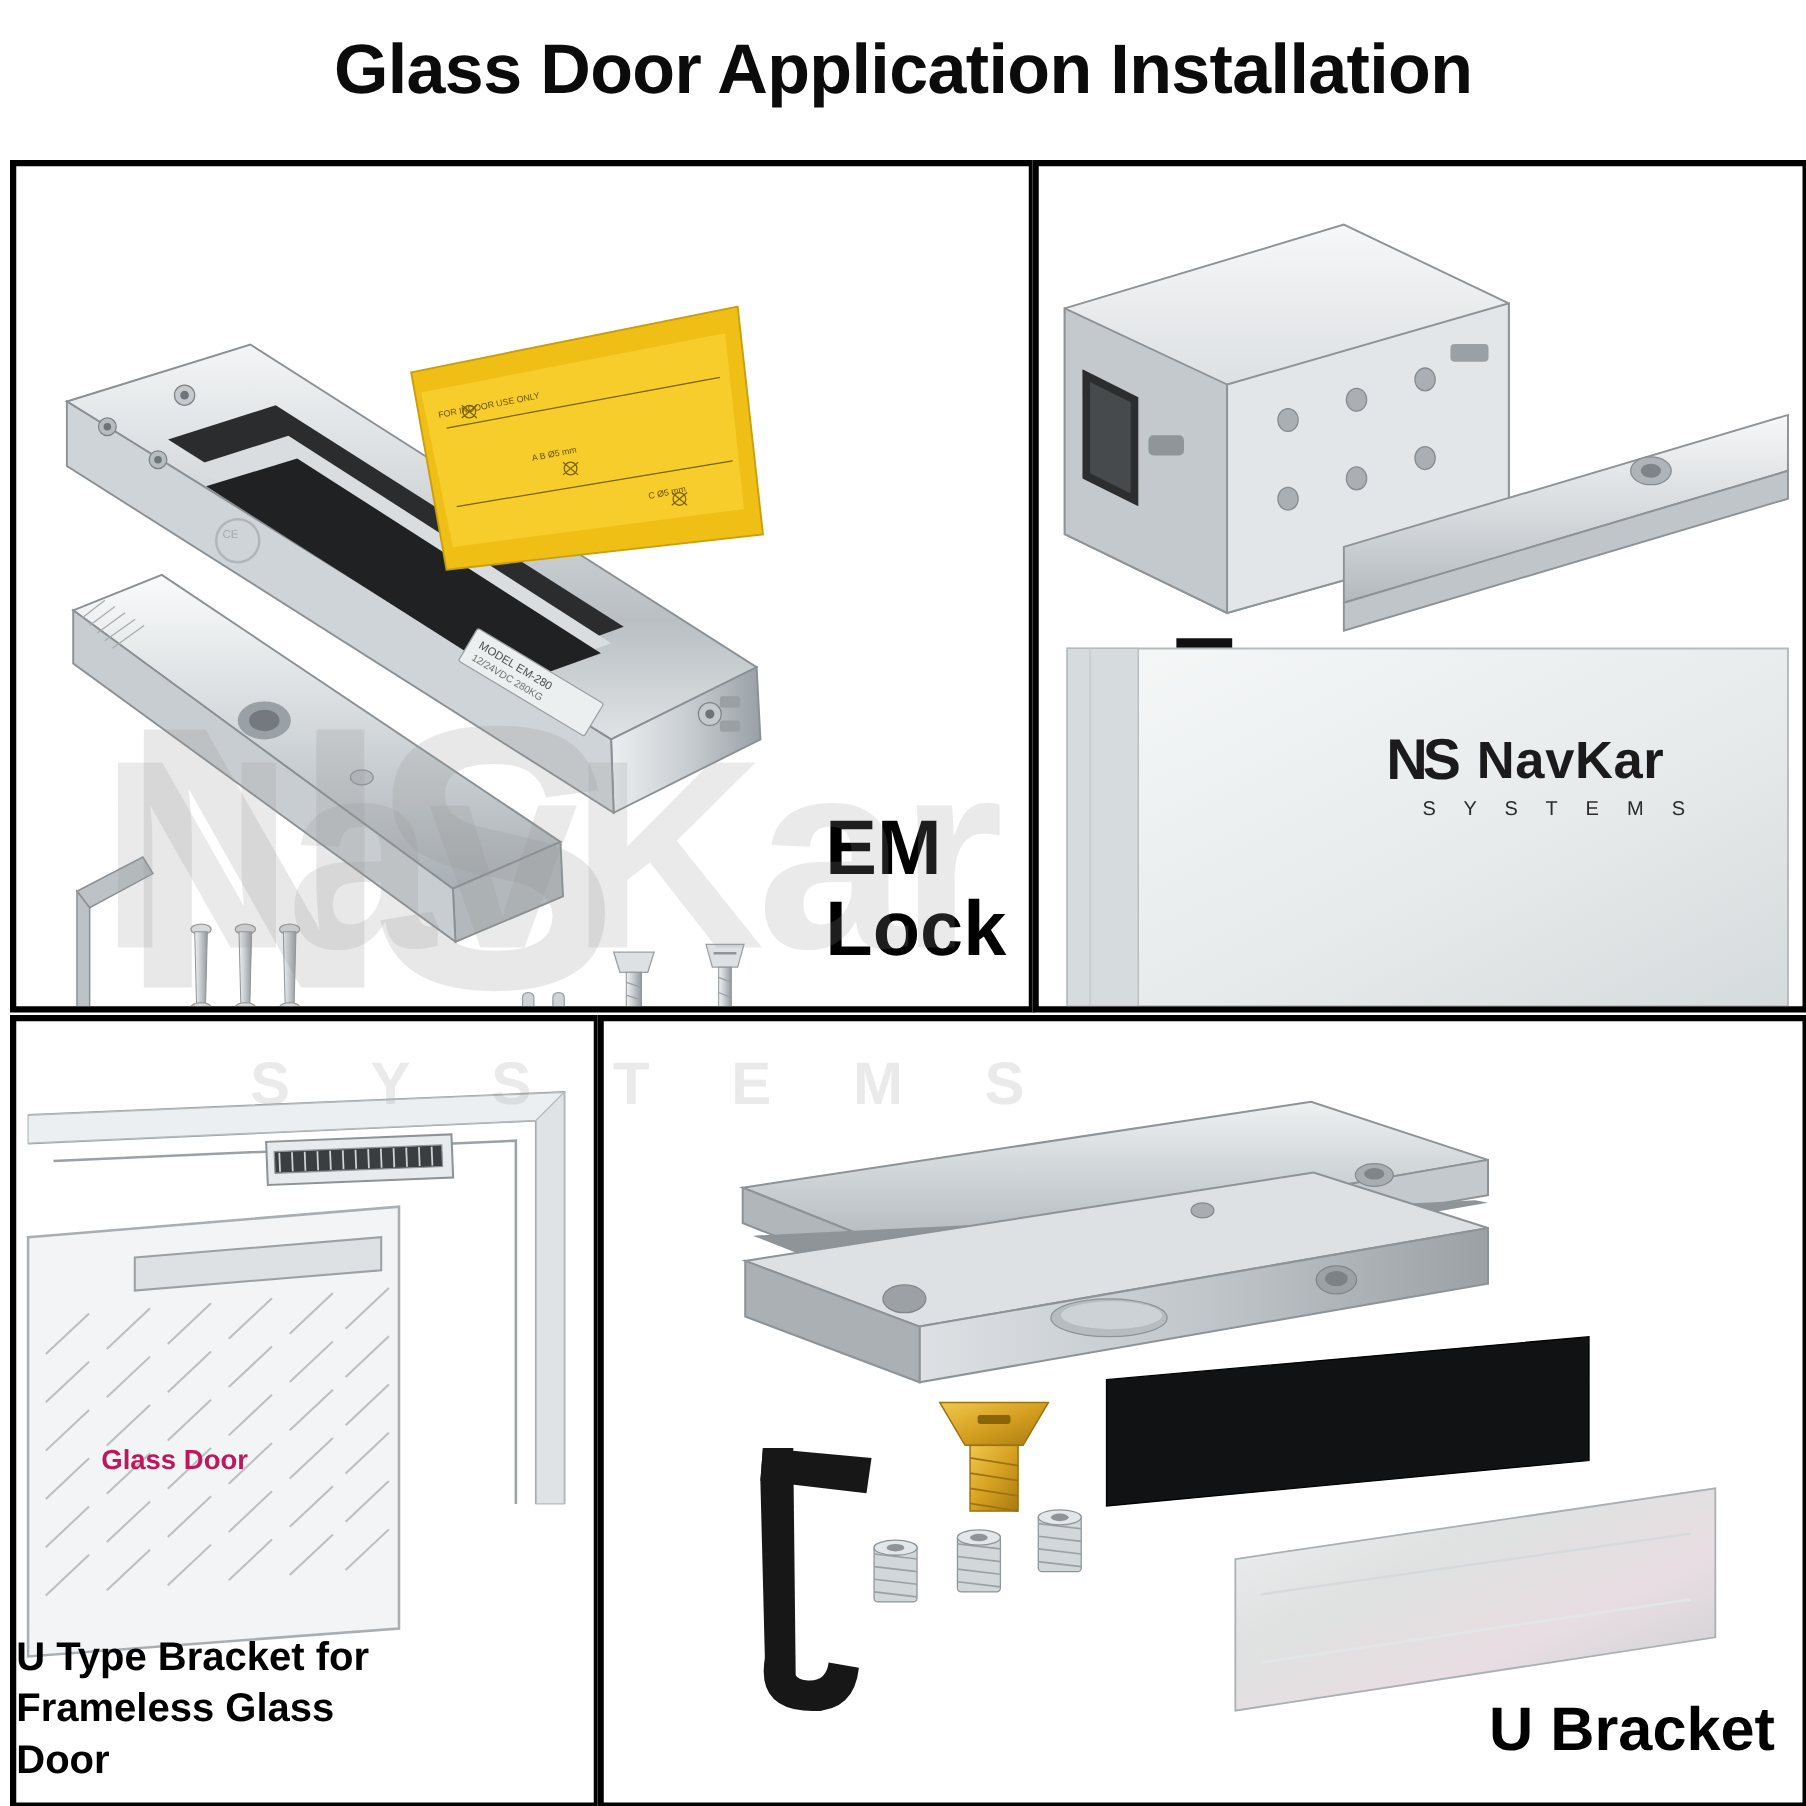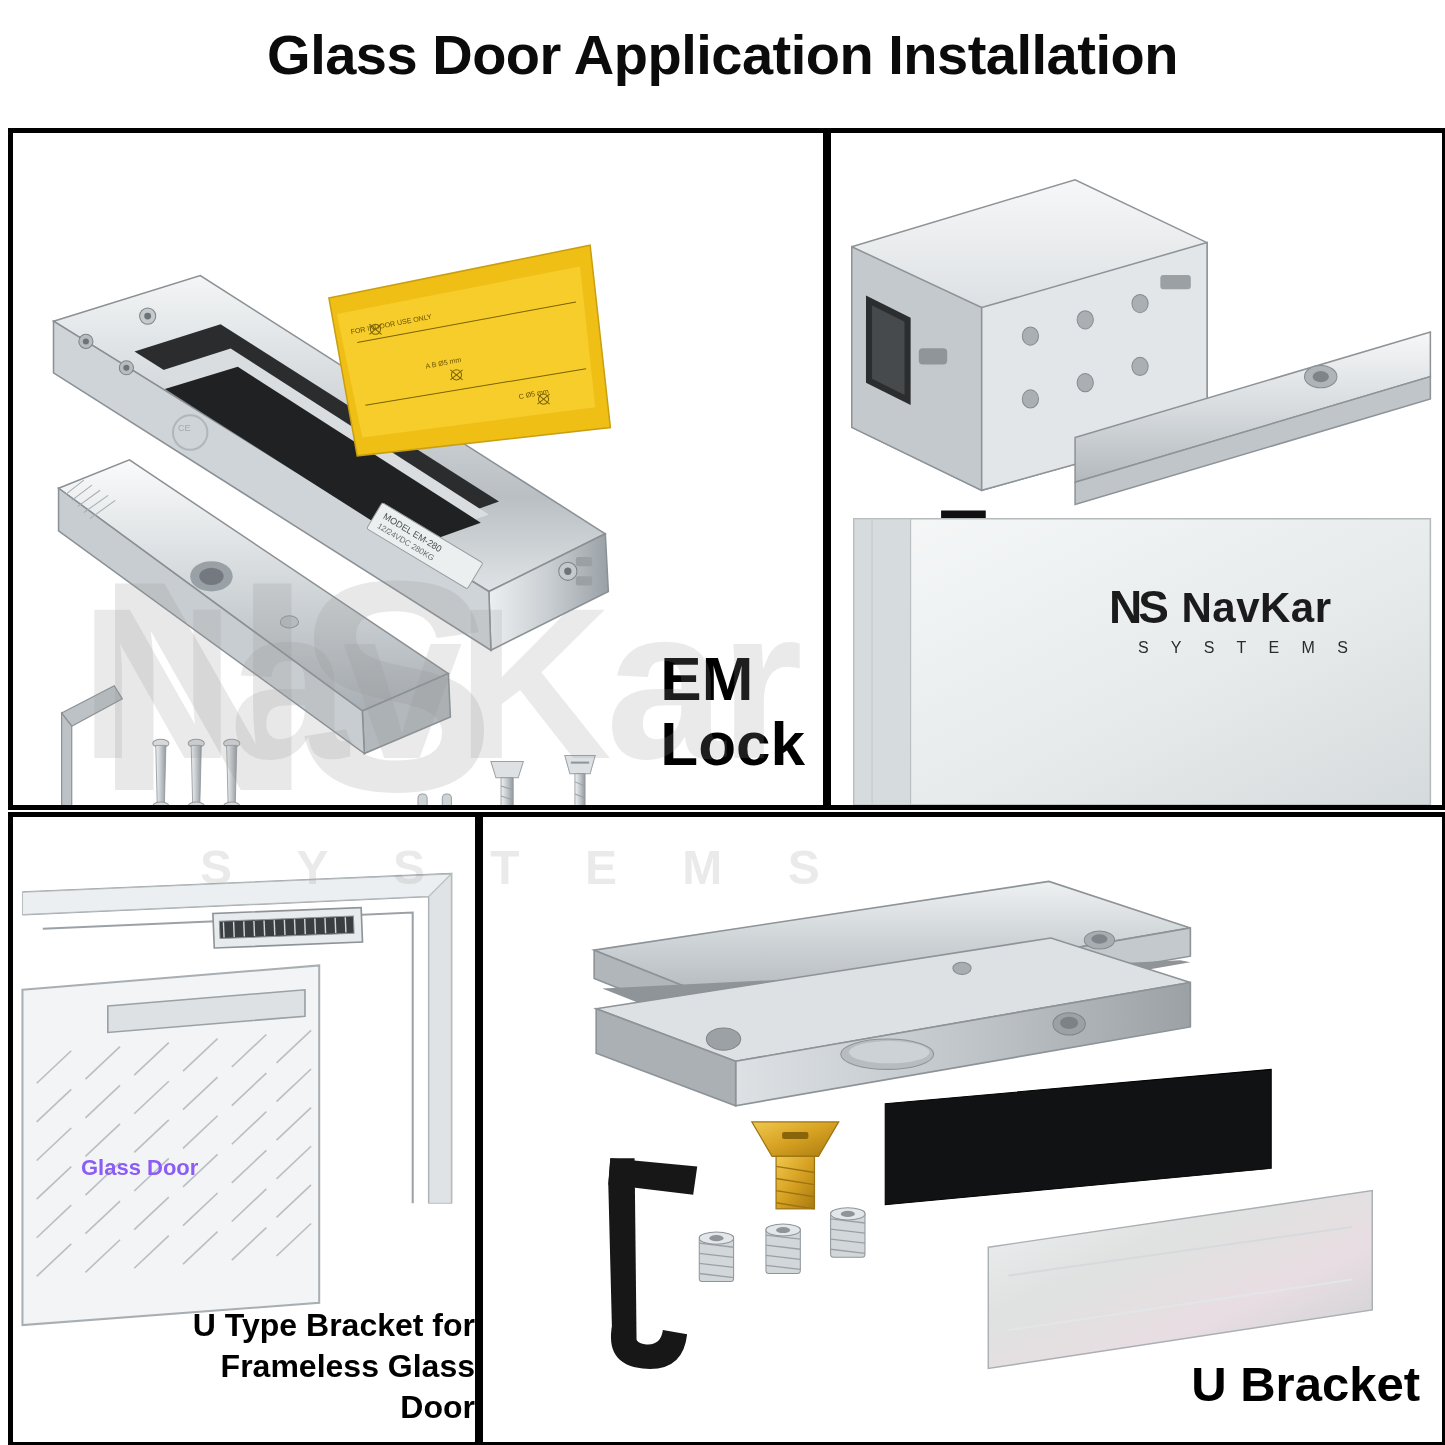--- a/index.html
+++ b/index.html
@@ -93,21 +93,21 @@
     white-space: pre-line;
   }
   #label-ubracket {
     right: 22px; bottom: 31px;
     font-size: 49px;
     white-space: nowrap;
   }
   #label-utype {
     left: 0; bottom: 14px; width: 100%;
     font-size: 32px;
-    text-align: right;
+    text-align: left;
     font-weight: bold;
     line-height: 1.28;
     white-space: pre-line;
   }
 
   
   .art { position: absolute; left: 0; top: 0; width: 100%; height: 100%; }
 
   
   .navkar-lockup {
@@ -134,21 +134,21 @@
     margin-left: 52px;
   }
 
   
   .glassdoor-text {
     position: absolute;
     left: 68px;
     top: 338px;
     font-size: 22px;
     font-weight: bold;
-    color: #8b5cf6;
+    color: #be185d;
     z-index: 4;
   }
 
   
   .nosel { user-select: none; }
 </style>
 </head>
 <body>
 
 <div class="page">

